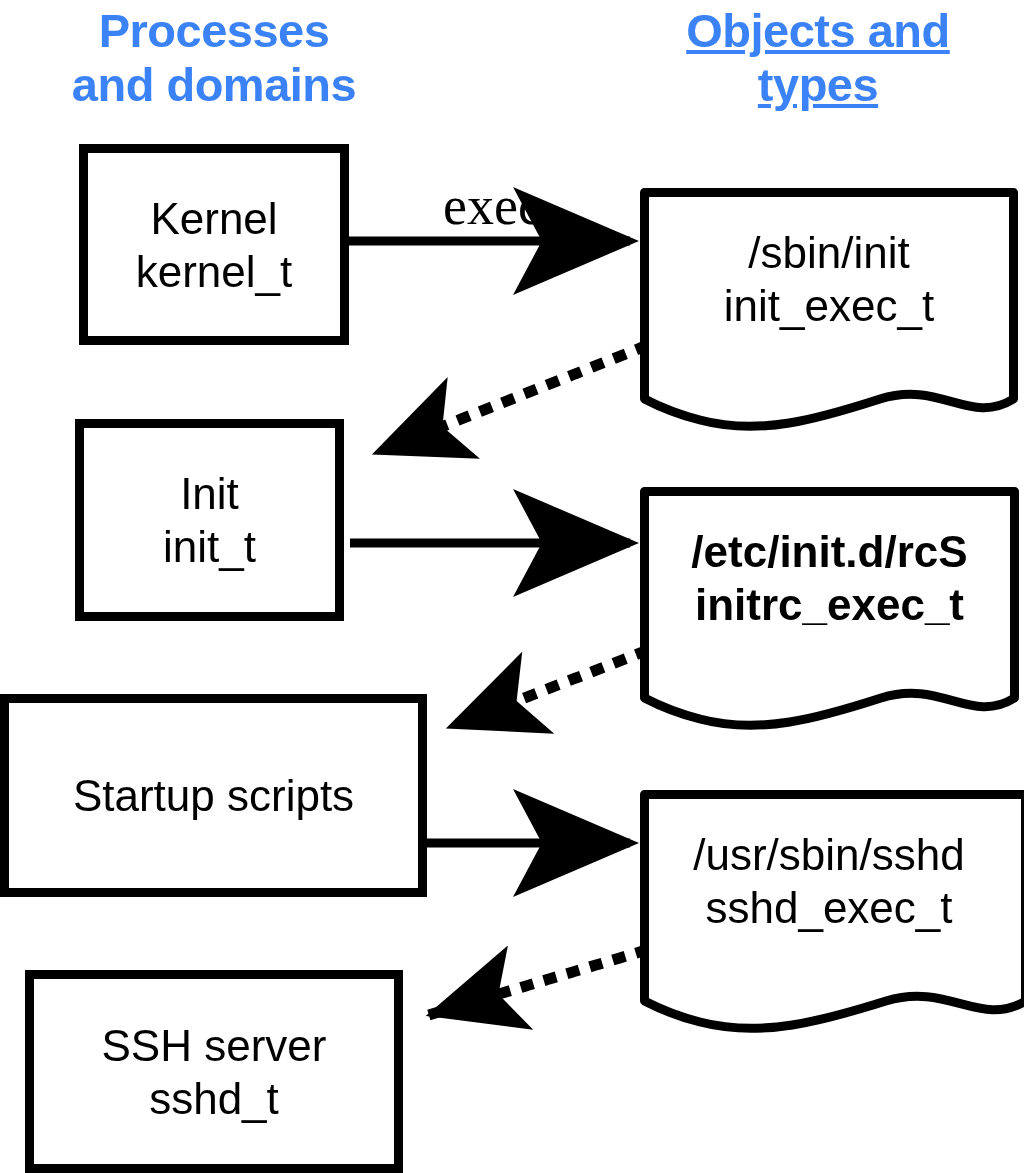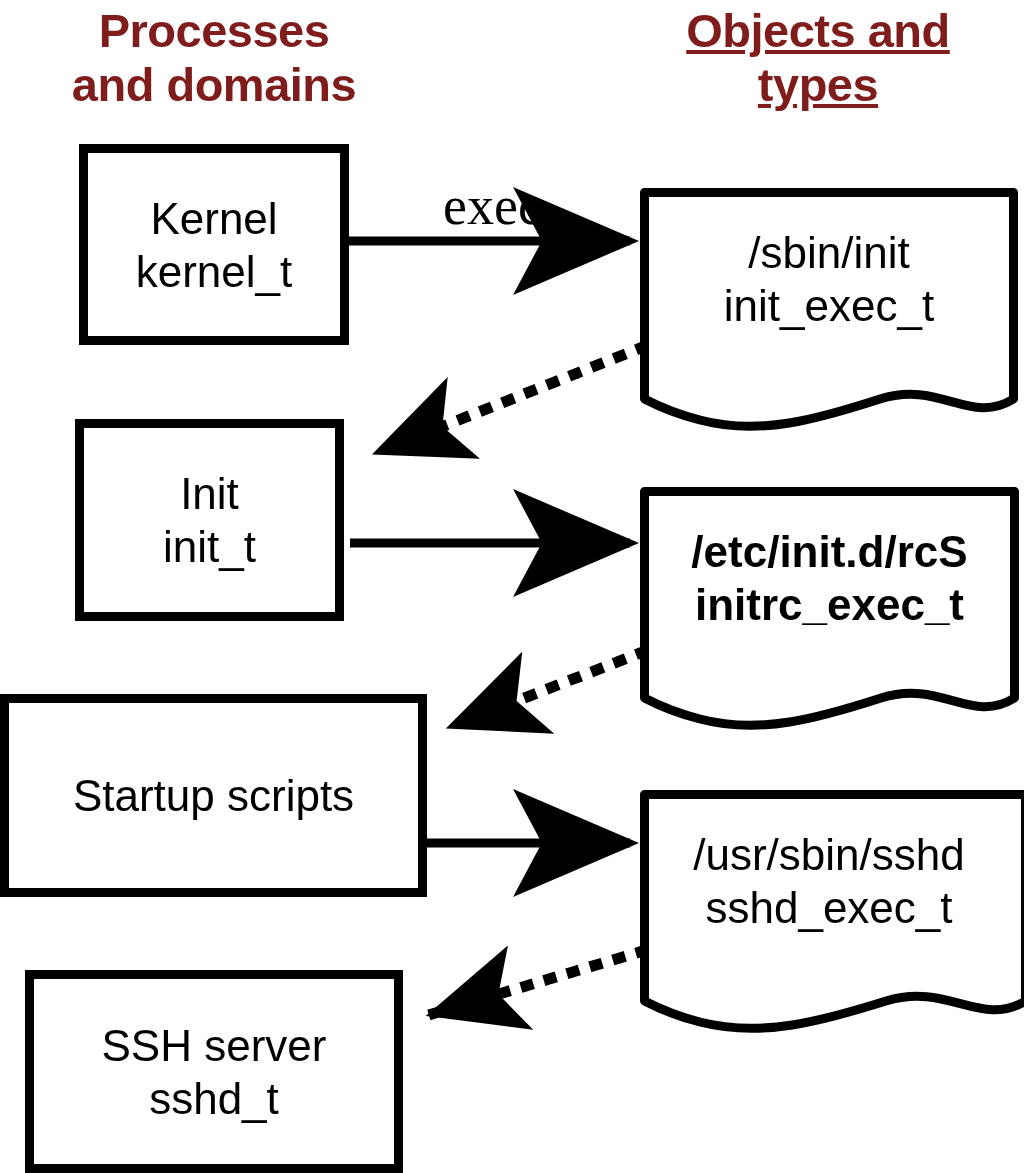--- a/index.html
+++ b/index.html
@@ -19,21 +19,21 @@
     background: #ffffff;
     overflow: hidden;
   }
   .col-title {
     position: absolute;
     text-align: center;
     font-weight: bold;
     font-size: 47px;
     line-height: 54px;
     letter-spacing: -0.5px;
-    color: #7f1d1d;
+    color: #3b82f6;
     white-space: pre-line;
   }
   #title-left  { left: 24px;  top: 4px; width: 380px; }
   #title-right { left: 620px; top: 4px; width: 396px; text-decoration: underline; }
 
   
   .proc-box {
     position: absolute;
     box-sizing: border-box;
     border: 9px solid #000000;

